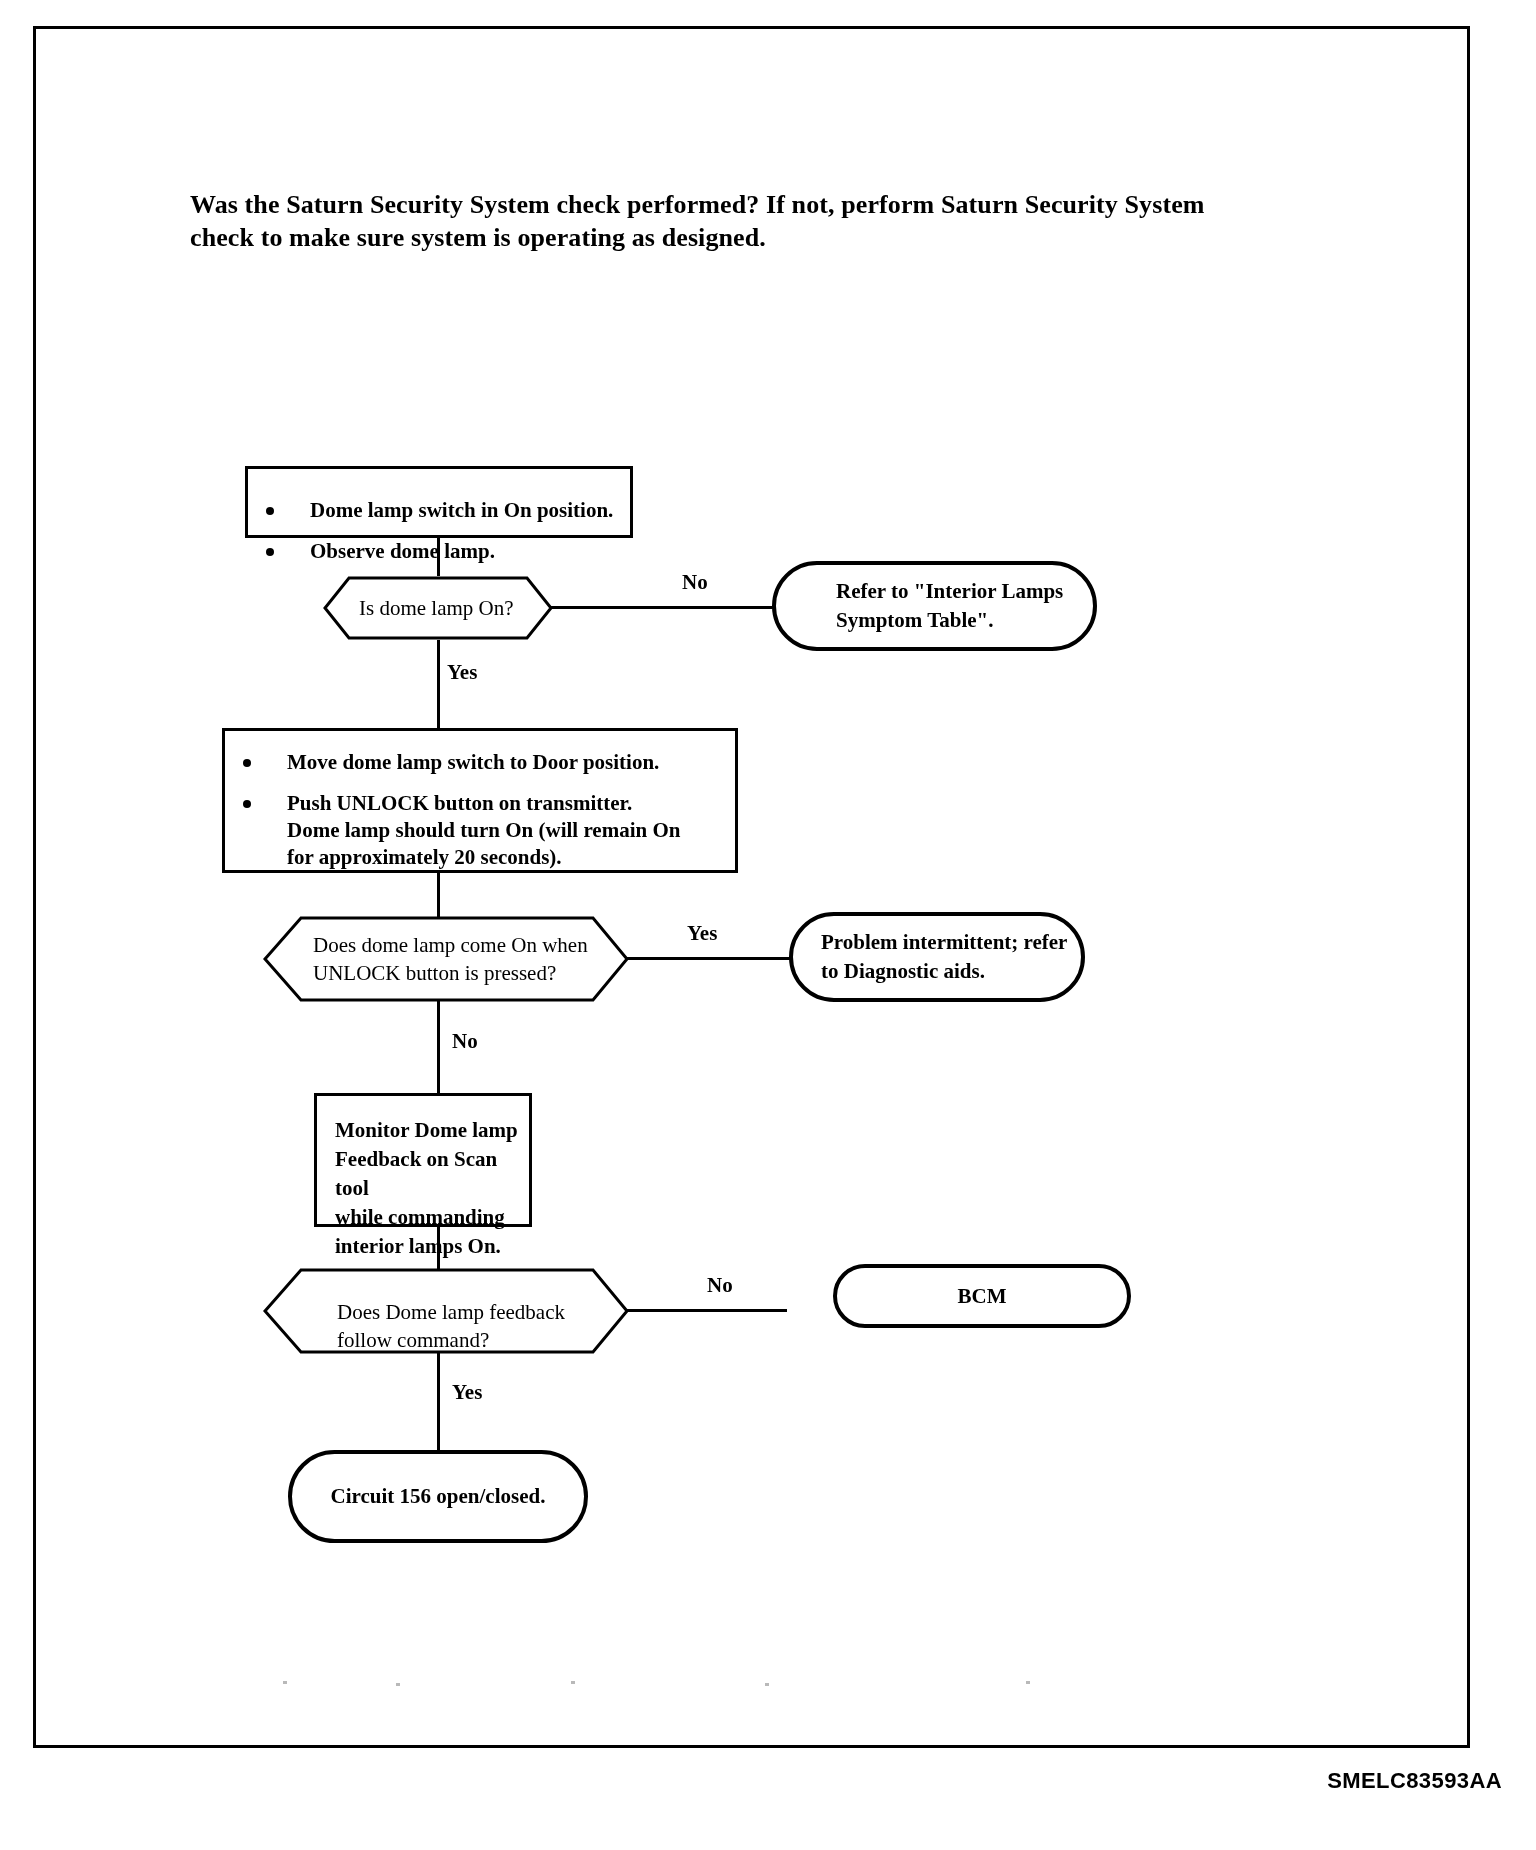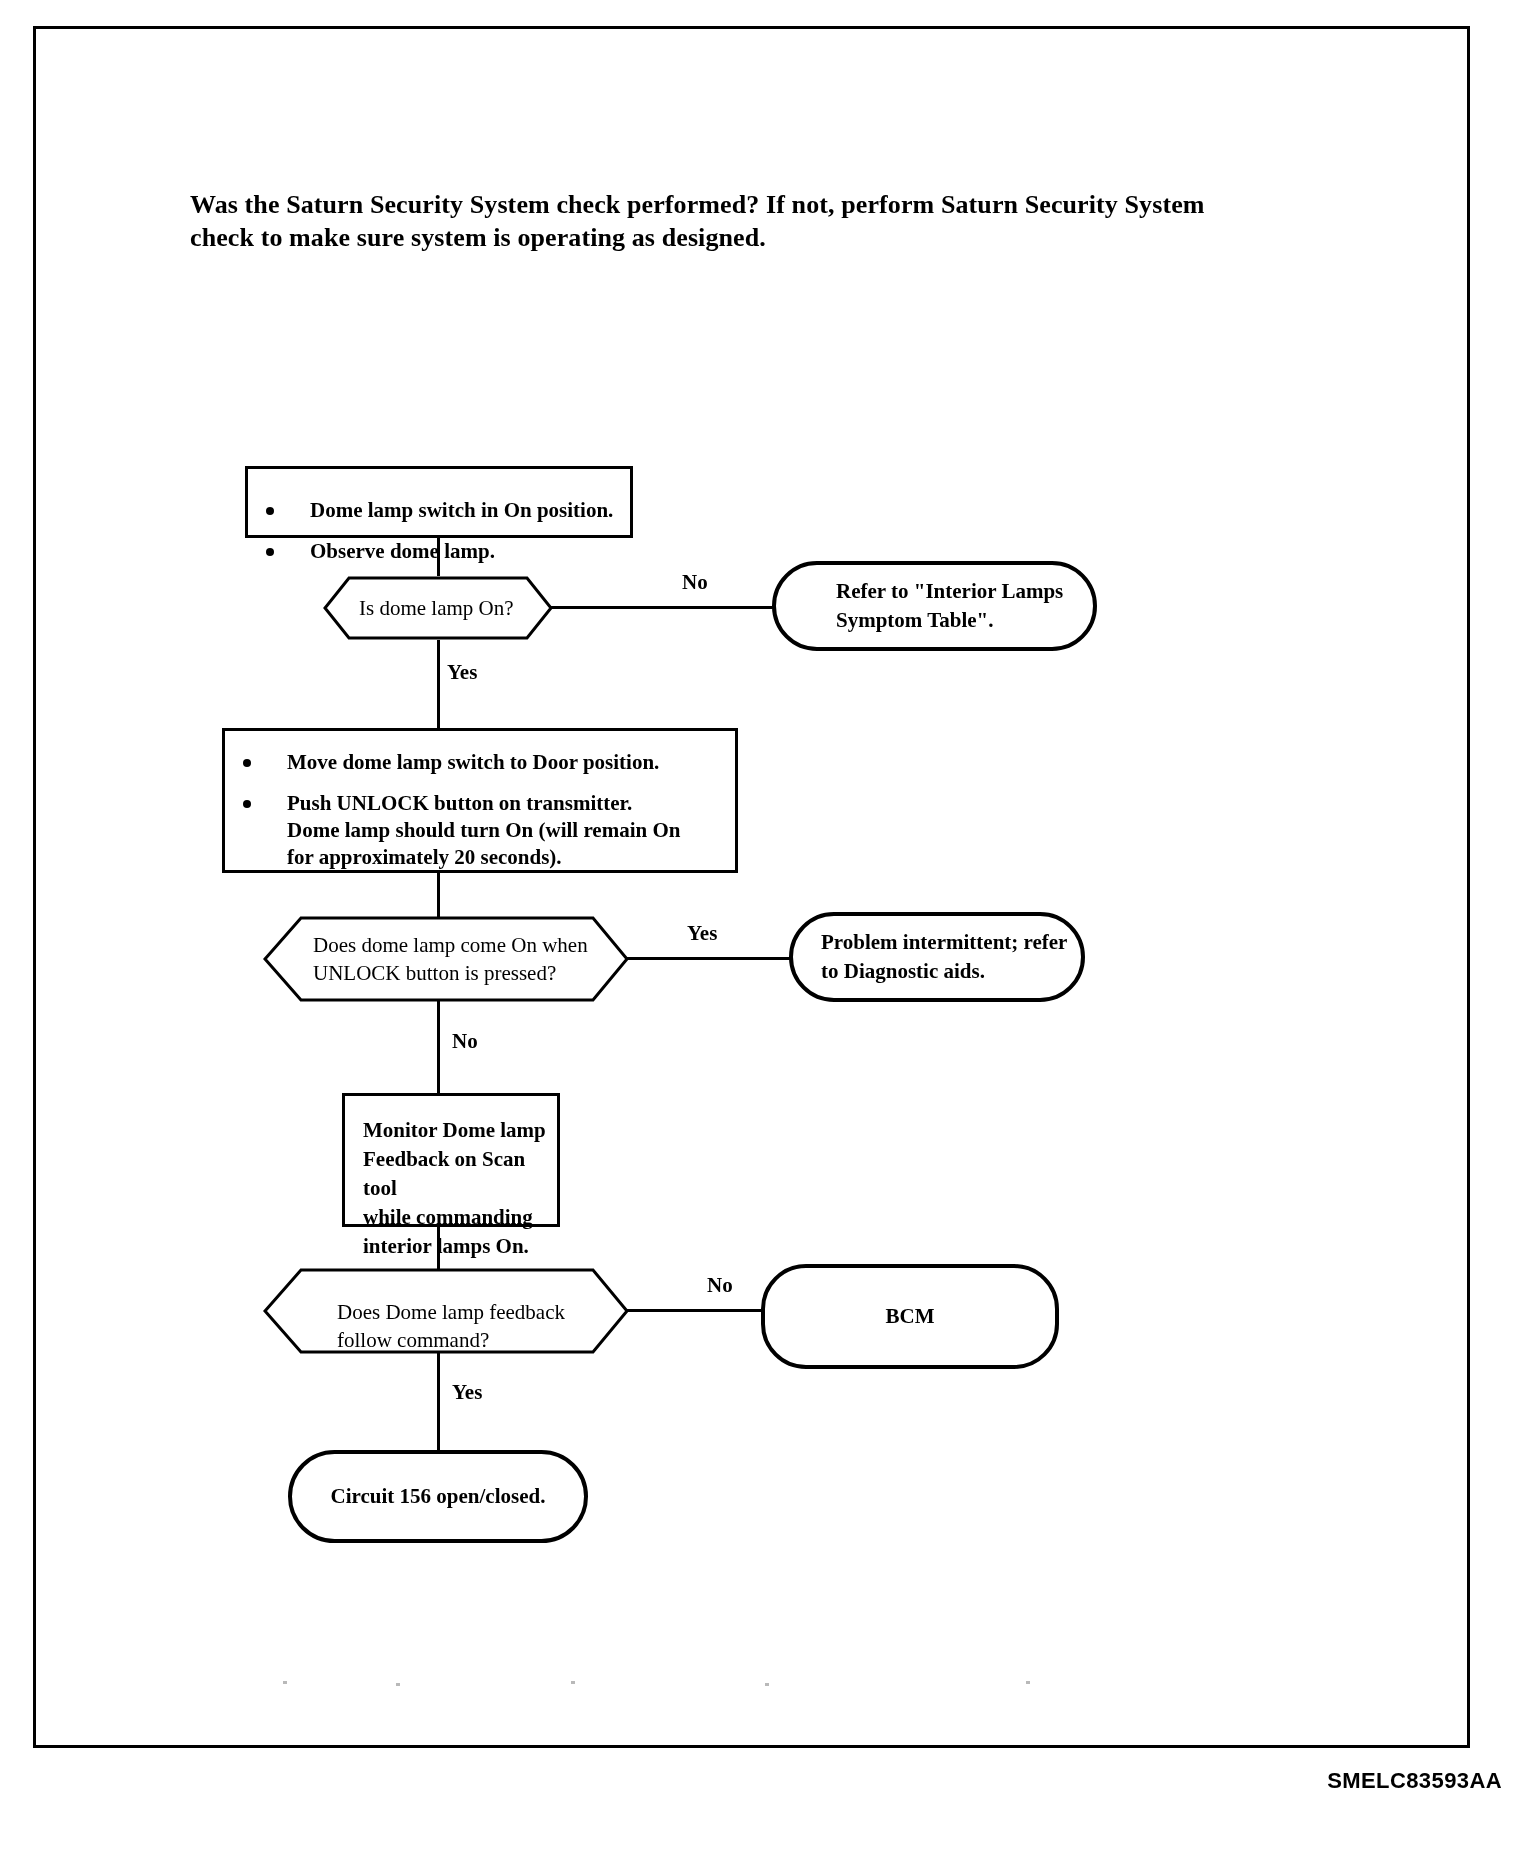--- a/index.html
+++ b/index.html
@@ -238,21 +238,21 @@
   <div class="term left-align" style="left:789px; top:912px; width:296px; height:90px; border-radius:45px; justify-content:flex-start; padding-left:28px;">
     <div class="inner">
       <div>Problem intermittent; refer</div>
       <div>to Diagnostic aids.</div>
     </div>
   </div>
 
   <div class="vline" style="left:437px; top:1000px; height:120px;"></div>
   <div class="branch-label" style="left:452px; top:1029px;">No</div>
 
-  <div class="proc-box" style="left:342px; top:1093px; width:218px; height:134px; padding:20px 0 0 18px;">
+  <div class="proc-box" style="left:314px; top:1093px; width:218px; height:134px; padding:20px 0 0 18px;">
     <div class="plain-lines">
       <div>Monitor Dome lamp</div>
       <div>Feedback on Scan tool</div>
       <div>while commanding</div>
       <div>interior lamps On.</div>
     </div>
   </div>
 
   <div class="vline" style="left:437px; top:1227px; height:42px;"></div>
 
@@ -264,21 +264,21 @@
       <div class="inner">
         <div>Does Dome lamp feedback</div>
         <div>follow command?</div>
       </div>
     </div>
   </div>
 
   <div class="hline" style="left:627px; top:1309px; width:160px;"></div>
   <div class="branch-label" style="left:707px; top:1273px;">No</div>
 
-  <div class="term" style="left:761px; top:1264px; width:298px; height:105px; border-radius:45px;">
+  <div class="term" style="left:833px; top:1264px; width:298px; height:64px; border-radius:45px;">
     <div class="inner">BCM</div>
   </div>
 
   <div class="vline" style="left:437px; top:1352px; height:100px;"></div>
   <div class="branch-label" style="left:452px; top:1380px;">Yes</div>
 
   <div class="term" style="left:288px; top:1450px; width:300px; height:93px; border-radius:47px;">
     <div class="inner">Circuit 156 open/closed.</div>
   </div>
 

